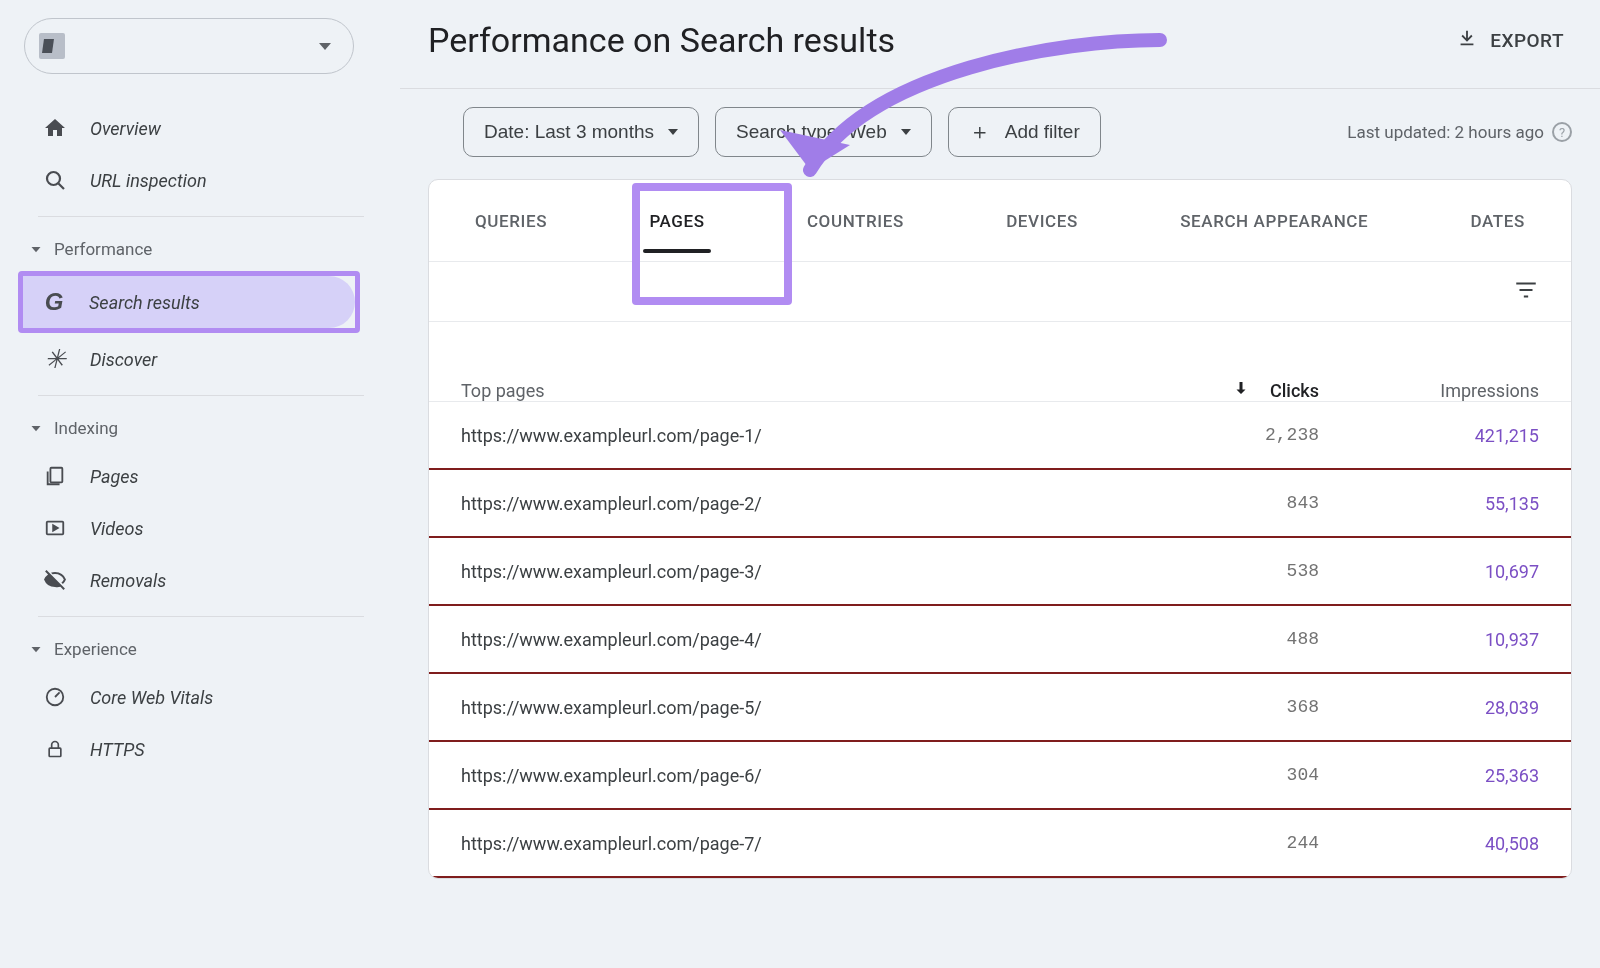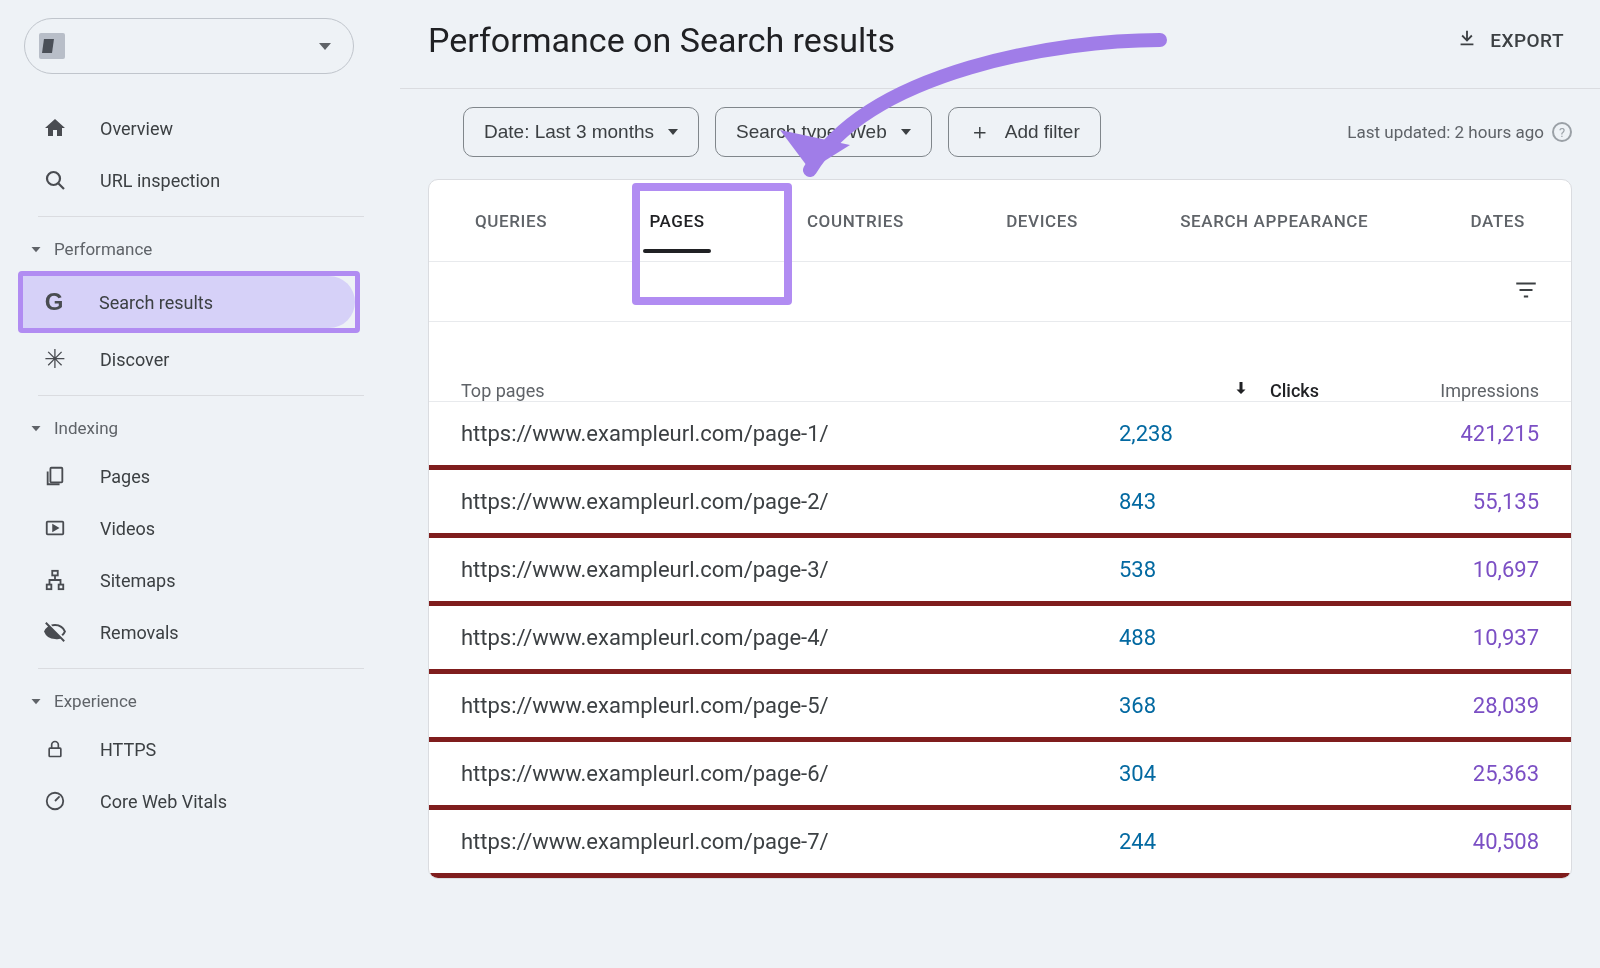--- a/index.html
+++ b/index.html
@@ -16,22 +16,22 @@
 .property-selector {
   width: 330px; height: 56px;
   border: 1px solid #c0c5cc; border-radius: 28px;
   display: flex; align-items: center; justify-content: space-between;
   padding: 0 22px 0 14px; background: #eef2f6; margin-bottom: 28px;
 }
 .property-thumb { width: 26px; height: 26px; background: #b8bec8; border-radius: 2px; position: relative; overflow:hidden;}
 .property-thumb::after{content:"";position:absolute;left:4px;top:6px;width:10px;height:14px;background:#4a4f57;transform:skewX(-8deg);}
 .chev { width:0;height:0;border-left:6px solid transparent;border-right:6px solid transparent;border-top:7px solid #5f6368; }
 .nav-item {
-  display:flex; align-items:center; gap:32px; height:52px;
-  padding:0 18px; border-radius:0 28px 28px 0; cursor:pointer;
+  display:flex; align-items:center; gap:22px; height:52px;
+  padding:0 18px; border-radius:0 28px 28px 0; cursor:pointer;font-style:italic;
 }
 .nav-item.active { background:#d6d1f8; }
 .nav-label { font-size:18px; color:#3c4043; }
 .nav-section { display:flex; align-items:center; gap:12px; height:44px; padding:0 6px; color:#5f6368; font-size:17px;}
 .nav-divider { height:1px; background:#dadce0; margin:10px 14px 10px 14px; }
 .nav-icon { width:26px; height:26px; color:#494c51; display:flex; align-items:center; justify-content:center; }
 .sidebar-highlight { border:5px solid #b18cf2; border-radius:4px; margin-left:-6px; margin-right:18px; }
 .main { flex:1; padding: 20px 28px 0 28px; min-width:0;}
 .page-header { display:flex; justify-content:space-between; align-items:center; margin-bottom:28px;}
 .page-title { font-size:34px; color:#202124; font-weight:400;}
@@ -46,23 +46,23 @@
 .tabs-row { display:flex; justify-content:space-between; padding:0 46px; height:82px; align-items:center; border-bottom:1px solid #e8eaed;}
 .tab { font-size:17px; letter-spacing:.6px; color:#5f6368; font-weight:500; cursor:pointer; height:64px; display:flex; align-items:center; position:relative;}
 .tab.active { color:#202124; }
 .tab.active::after { content:""; position:absolute; bottom:0; left:-6px; right:-6px; height:4px; background:#202124; border-radius:2px;}
 .tab-highlight-box { position:absolute; border:8px solid #b18cf2; border-radius:4px; pointer-events:none;}
 .filter-bar { height:60px; display:flex; justify-content:flex-end; align-items:center; padding:0 32px; border-bottom:1px solid #e8eaed;}
 .table-header { display:flex; height:80px; align-items:flex-end; padding:0 32px; border-bottom:1px solid #e8eaed; color:#5f6368; font-size:18px;}
 .col-page { flex:1; }
 .col-clicks { width:200px; text-align:right; display:flex; justify-content:flex-end; align-items:center; gap:20px; color:#202124; font-weight:500;}
 .col-impr { width:220px; text-align:right; }
-.table-row { display:flex; height:68px; align-items:center; padding:0 32px; border-bottom:5px solid #7f1d1d; font-size:22px;}
+.table-row { display:flex; height:68px; align-items:center; padding:0 32px; border-bottom:2px solid #7f1d1d; font-size:18px;}
 .cell-url { flex:1; color:#3c4043;}
-.cell-clicks { width:200px; color:#0369a1;}
+.cell-clicks { width:200px; text-align:right; color:#737373;font-family:Liberation Mono, monospace;}
 .cell-impr { width:220px; text-align:right; color:#7b4fc4;}
 .annot-arrow { position:absolute; pointer-events:none; z-index:50; }
 .plus-icon{font-size:22px;line-height:1;}
 .help-circle{width:20px;height:20px;border:2px solid #9aa0a6;border-radius:50%;display:flex;align-items:center;justify-content:center;font-size:13px;color:#9aa0a6;}
 </style>
 </head>
 <body>
 
 <div class="layout">
 
@@ -128,61 +128,50 @@
       <span class="nav-icon">
         <svg width="22" height="22" viewBox="0 0 24 24" fill="none" stroke="currentColor" stroke-width="2">
             <rect x="3" y="5" width="18" height="14" rx="1"></rect>
             <path d="M10 9l5 3-5 3z" fill="currentColor"></path>
           </svg>
       </span>
       <span class="nav-label">Videos</span>
     </div>
     <div class="nav-item">
       <span class="nav-icon">
-        <svg width="22" height="22" viewBox="0 0 24 24" fill="none" stroke="currentColor" stroke-width="2">
-            <rect x="9" y="2" width="6" height="5"></rect>
-            <rect x="3" y="17" width="5" height="5"></rect>
-            <rect x="16" y="17" width="5" height="5"></rect>
-            <path d="M12 7v5M12 12H6v5M12 12h6v5"></path>
-          </svg>
-      </span>
-      <span class="nav-label">Sitemaps</span>
-    </div>
-    <div class="nav-item">
-      <span class="nav-icon">
         <svg width="24" height="24" viewBox="0 0 24 24" fill="currentColor">
             <path d="M12 6a9.77 9.77 0 018.82 5.5 9.9 9.9 0 01-2.38 3.02l1.42 1.42A11.8 11.8 0 0023 11.5 11.8 11.8 0 0012 4a11.6 11.6 0 00-4.03.72l1.57 1.57A9.6 9.6 0 0112 6zM2.1 3.51L3.51 2.1l18.39 18.39-1.41 1.41-3.07-3.07A11.6 11.6 0 0112 19 11.8 11.8 0 011 11.5a11.8 11.8 0 014.06-5.03L2.1 3.51zM12 16a4.5 4.5 0 01-4.5-4.5c0-.63.13-1.23.36-1.77l5.91 5.91c-.54.23-1.14.36-1.77.36z"></path>
           </svg>
       </span>
       <span class="nav-label">Removals</span>
     </div>
 
     <div class="nav-divider"></div>
 
     <div class="nav-section">
       <span class="chev" style="transform:scale(.75)"></span>
       <span>Experience</span>
     </div>
     <div class="nav-item">
       <span class="nav-icon">
+        <svg width="22" height="22" viewBox="0 0 24 24" fill="none" stroke="currentColor" stroke-width="2">
+            <circle cx="12" cy="12" r="9"></circle>
+            <path d="M12 12l5-5"></path>
+          </svg>
+      </span>
+      <span class="nav-label">Core Web Vitals</span>
+    </div>
+    <div class="nav-item">
+      <span class="nav-icon">
         <svg width="20" height="22" viewBox="0 0 24 24" fill="none" stroke="currentColor" stroke-width="2">
             <rect x="5" y="11" width="14" height="10" rx="1"></rect>
             <path d="M8 11V7a4 4 0 018 0v4"></path>
           </svg>
       </span>
       <span class="nav-label">HTTPS</span>
-    </div>
-    <div class="nav-item">
-      <span class="nav-icon">
-        <svg width="22" height="22" viewBox="0 0 24 24" fill="none" stroke="currentColor" stroke-width="2">
-            <circle cx="12" cy="12" r="9"></circle>
-            <path d="M12 12l5-5"></path>
-          </svg>
-      </span>
-      <span class="nav-label">Core Web Vitals</span>
     </div>
   </aside>
 
   <main class="main">
     <div class="page-header">
       <h1 class="page-title">Performance on Search results</h1>
       <div class="export-btn">
         <span>
           <svg width="22" height="22" viewBox="0 0 24 24" fill="#3c4043">
               <path d="M5 20h14v-2H5v2zM12 4l-1 0v8.17l-3.59-3.58L6 10l6 6 6-6-1.41-1.41L13 12.17V4h-1z"></path>

